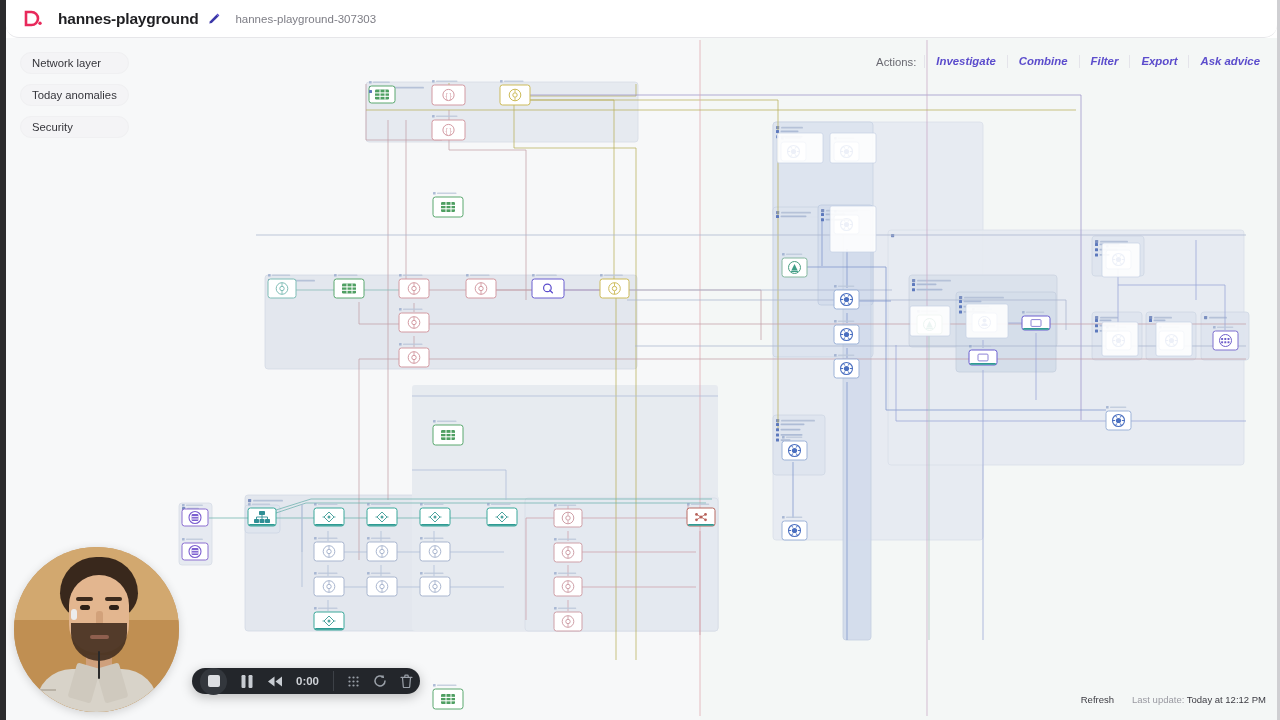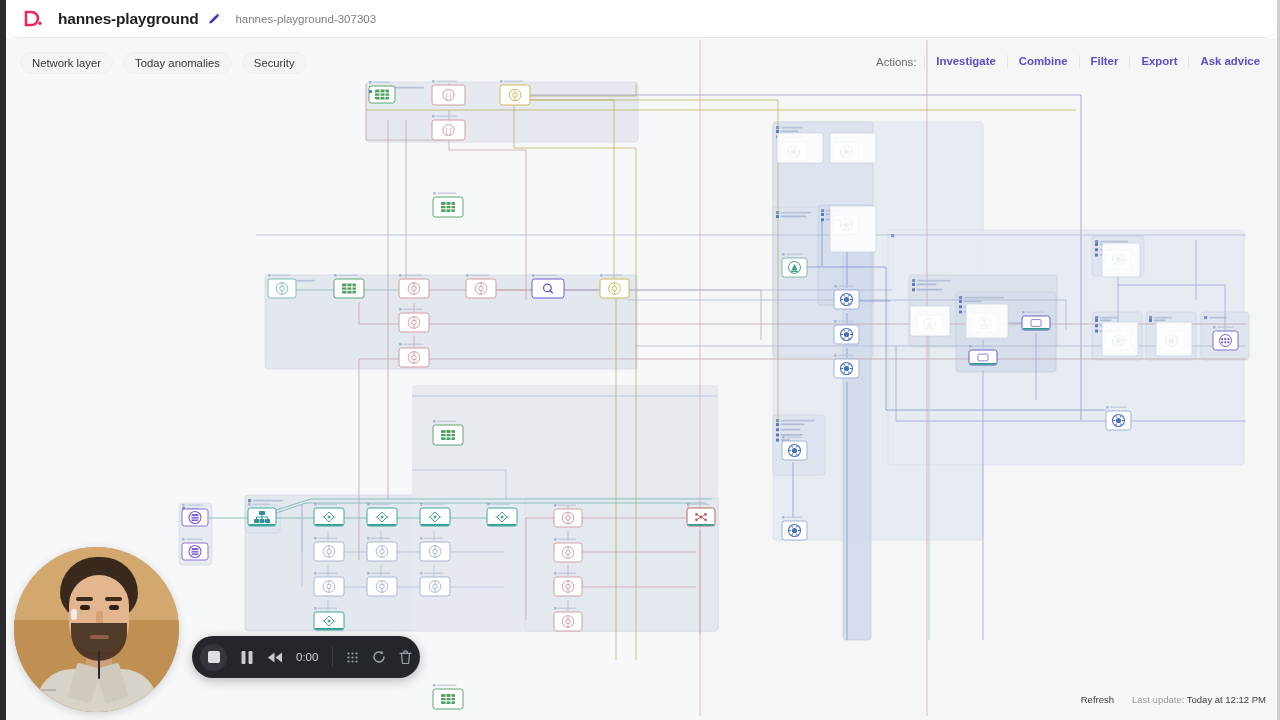--- a/index.html
+++ b/index.html
@@ -34,33 +34,33 @@
     margin-right:30px;
   }
   .searchbox .mag { width:13px; height:13px; margin-right:4px; flex:0 0 auto; }
   .searchbox input {
     border:none; outline:none; background:transparent; width:80px; font-size:11px;
     font-family:"Liberation Sans", sans-serif; color:#444;
   }
   .back-link { font-size:11.8px; color:#5b4ccc; font-weight:bold; margin-right:18px; cursor:pointer; }
 
   
-  .chips { position:absolute; left:20px; top:52px; display:flex; gap:10px; z-index:35; }
+  .chips { position:absolute; left:20px; top:52px; display:flex; gap:10px; z-index:35;flex-direction:column; }
   .chip {
     height:22px; padding:0 11px; border-radius:11px; background:#f4f4f6;
     display:flex; align-items:center; font-size:11.3px; color:#35353b;
     cursor:pointer; border:1px solid #f0f0f2;
   }
 
   
   .actions { position:absolute; right:20px; top:55px; display:flex; align-items:center; z-index:35; }
   .actions-label { font-size:11.3px; color:#6a6a72; margin-right:8px; }
   .action-link {
     font-size:11.4px; color:#5b4ccc; font-weight:bold; padding:0 11px; cursor:pointer;
-    border-left:1px solid #e4e4ea; line-height:13px;
+    border-left:1px solid #e4e4ea; line-height:13px;font-style:italic;
   }
   .action-link:first-of-type { border-left:none; padding-left:0; }
   .action-link:last-child { padding-right:0; }
 
   
   .canvas {
     position:absolute; left:6px; top:38px; width:1271px; height:682px;
     background:#f7f8f9; overflow:hidden;
   }
   .canvas-tint-r { position:absolute; left:694px; top:0; width:577px; height:682px; background:#f4f7f6; }
@@ -85,23 +85,24 @@
   .wc-ear { position:absolute; left:57px; top:62px; width:6px; height:11px; border-radius:3px; background:#ececec; }
   .wc-shirt { position:absolute; left:22px; top:122px; width:122px; height:50px; border-radius:36px 36px 0 0; background:#d8d3c9; }
   .wc-collar-l { position:absolute; left:58px; top:118px; width:24px; height:36px; background:#cfc9be; transform:rotate(16deg); border-radius:3px; }
   .wc-collar-r { position:absolute; left:86px; top:118px; width:24px; height:36px; background:#cfc9be; transform:rotate(-16deg); border-radius:3px; }
   .wc-neck { position:absolute; left:72px; top:108px; width:26px; height:22px; background:#cfa07c; }
   .wc-cord { position:absolute; left:84px; top:104px; width:2px; height:28px; background:#2a2a2a; border-radius:1px; }
   .wc-dash { position:absolute; left:24px; top:142px; width:18px; height:2px; background:#b9b2a6; }
 
   
   .rec-bar {
-    position:absolute; left:192px; top:636px; width:228px; height:42px; border-radius:21px;
+    position:absolute; left:192px; top:668px; width:228px; height:26px; border-radius:21px;
     background:#23262b; display:flex; align-items:center; z-index:56;
     box-shadow:0 3px 12px rgba(0,0,0,0.25);
+    font-weight:bold;
   }
   .rec-stop {
     width:27px; height:27px; border-radius:50%; background:#33373d; margin-left:8px;
     display:flex; align-items:center; justify-content:center; cursor:pointer;
   }
   .rec-stop i { width:12px; height:12px; background:#dcdee2; border-radius:2px; display:block; }
   .rec-btn { margin-left:13px; cursor:pointer; display:flex; align-items:center; justify-content:center; }
   .rec-time { margin-left:13px; font-size:11.5px; color:#cfd2d7; font-family:"Liberation Sans", sans-serif; }
   .rec-div { width:1px; height:20px; background:#3d4147; margin-left:14px; }
   .rec-btn2 { margin-left:13px; cursor:pointer; display:flex; align-items:center; justify-content:center; }

